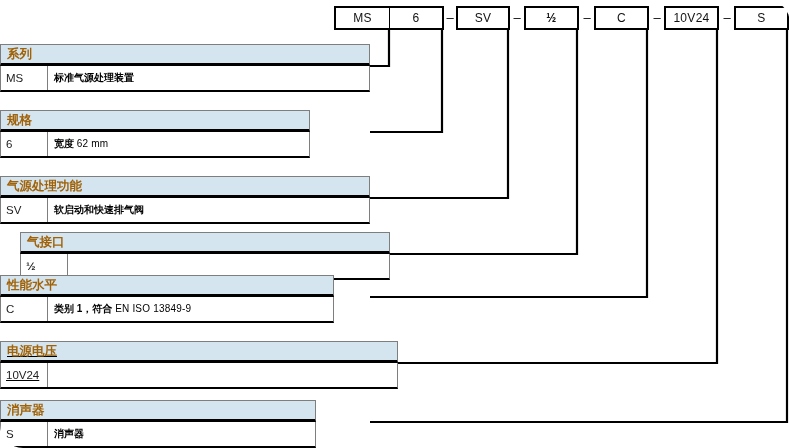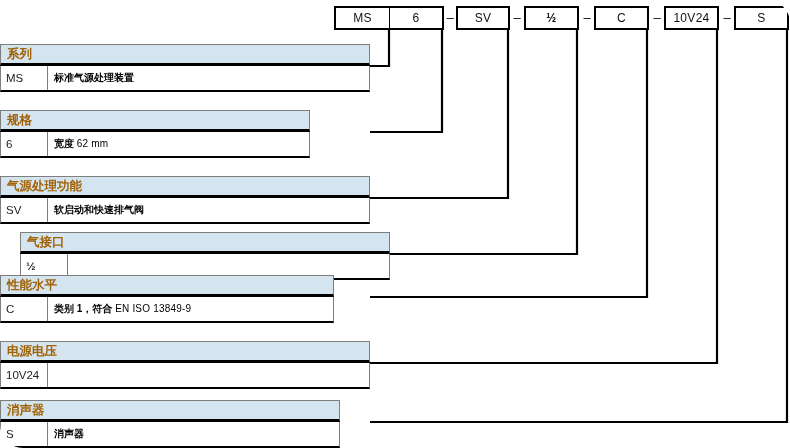--- a/index.html
+++ b/index.html
@@ -201,28 +201,28 @@
     <div class="sec-header">性能水平</div>
     <div class="sec-row">
       <div class="sec-code">C</div>
       <div class="sec-desc">
         <span class="cn">类别 1，符合</span>
         <span class="lat">EN ISO 13849-9</span>
       </div>
     </div>
   </div>
 
-  <div class="section" style="top:341px; width:370px;">
+  <div class="section" style="top:341px; width:398px;text-decoration:underline;">
     <div class="sec-header">电源电压</div>
     <div class="sec-row">
       <div class="sec-code">10V24</div>
     </div>
   </div>
 
-  <div class="section" style="top:400px; width:340px;">
+  <div class="section" style="top:400px; width:316px;">
     <div class="sec-header">消声器</div>
     <div class="sec-row">
       <div class="sec-code">S</div>
       <div class="sec-desc">
         <span class="cn">消声器</span>
         <span class="lat"></span>
       </div>
     </div>
   </div>
 

